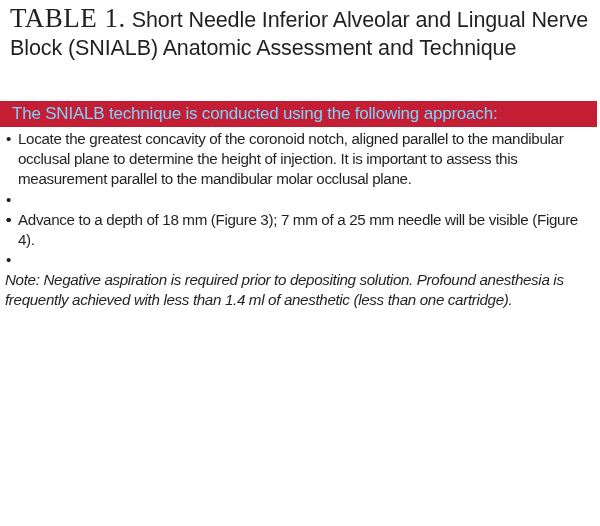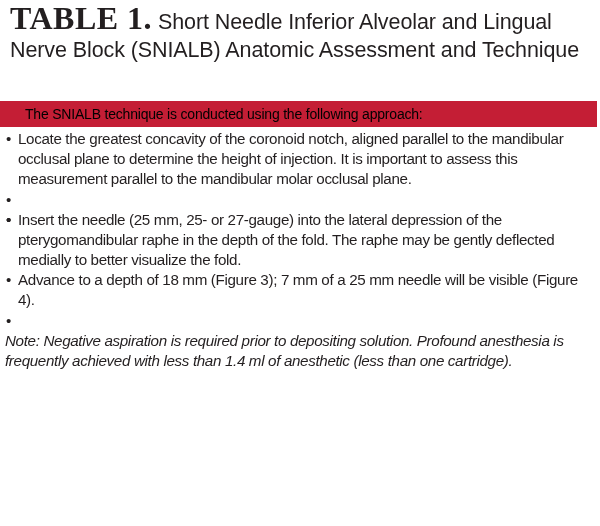--- a/index.html
+++ b/index.html
@@ -5,27 +5,27 @@
     html, body { margin: 0; padding: 0; background: #ffffff; }
     body { width: 600px; height: 526px; overflow: hidden; position: relative; color: #231f20; }
     .title-block { position: absolute; left: 10px; top: 4px; width: 580px; }
     .title {
       font-family: "Liberation Sans", sans-serif;
       font-size: 21.5px; line-height: 28px; color: #231f20; margin: 0; font-weight: normal;
       letter-spacing: -0.1px;
     }
     .title .table-num {
       font-family: "Liberation Serif", serif;
-      font-size: 32px; letter-spacing: 0.5px; font-weight: bold;
+      font-size: 27px; letter-spacing: 0.5px; font-weight: normal;
     }
     .band {
       position: absolute; left: 0; top: 101px; width: 597px; height: 26px;
-      background: #c41e35; color: #000000;
-      font-family: "Liberation Sans", sans-serif; font-size: 14px; line-height: 26px;
-      padding-left: 25px; box-sizing: border-box; letter-spacing: -0.2px;
+      background: #c41e35; color: #7dd3fc;
+      font-family: "Liberation Sans", sans-serif; font-size: 17px; line-height: 26px;
+      padding-left: 12px; box-sizing: border-box; letter-spacing: -0.2px;
     }
     .body-text {
       position: absolute; left: 5px; top: 129px; width: 590px;
       font-family: "Liberation Sans", sans-serif; font-size: 15.2px; line-height: 20.2px;
       color: #231f20; letter-spacing: -0.35px;
     }
     .section-label { margin: 0; }
     ul { list-style: none; margin: 0; padding: 0; }
     li { position: relative; padding-left: 13px; }
     li .bullet { position: absolute; left: 1px; top: 0; }
@@ -47,21 +47,21 @@
       <li><span class="bullet">•</span><span>Locate the greatest concavity of the coronoid notch, aligned parallel to the mandibular occlusal plane to determine the height of injection. It is important to assess this measurement parallel to the mandibular molar occlusal plane.</span></li>
       <li><span class="bullet">•</span></li>
     </ul>
   </div>
 
   <div class="gap"></div>
 
   <div>
     <ul>
       <li><span class="bullet">•</span></li>
-      <li><span class="bullet">•</span><span>Insert the needle (25 mm, 25- or 27-gauge) into the lateral depression of the pterygomandibular raphe in the depth of the fold. The raphe may be gently deflected medially to better visualize the fold.</span></li>
+      <li><span class="bullet">•</span></li>
       <li><span class="bullet">•</span><span>Advance to a depth of 18 mm (Figure 3); 7 mm of a 25 mm needle will be visible (Figure 4).</span></li>
       <li><span class="bullet">•</span></li>
     </ul>
   </div>
 
   <div class="gap"></div>
 
   <p class="note">Note: Negative aspiration is required prior to depositing solution. Profound anesthesia is frequently achieved with less than 1.4 ml of anesthetic (less than one cartridge).</p>
 </div>
 

